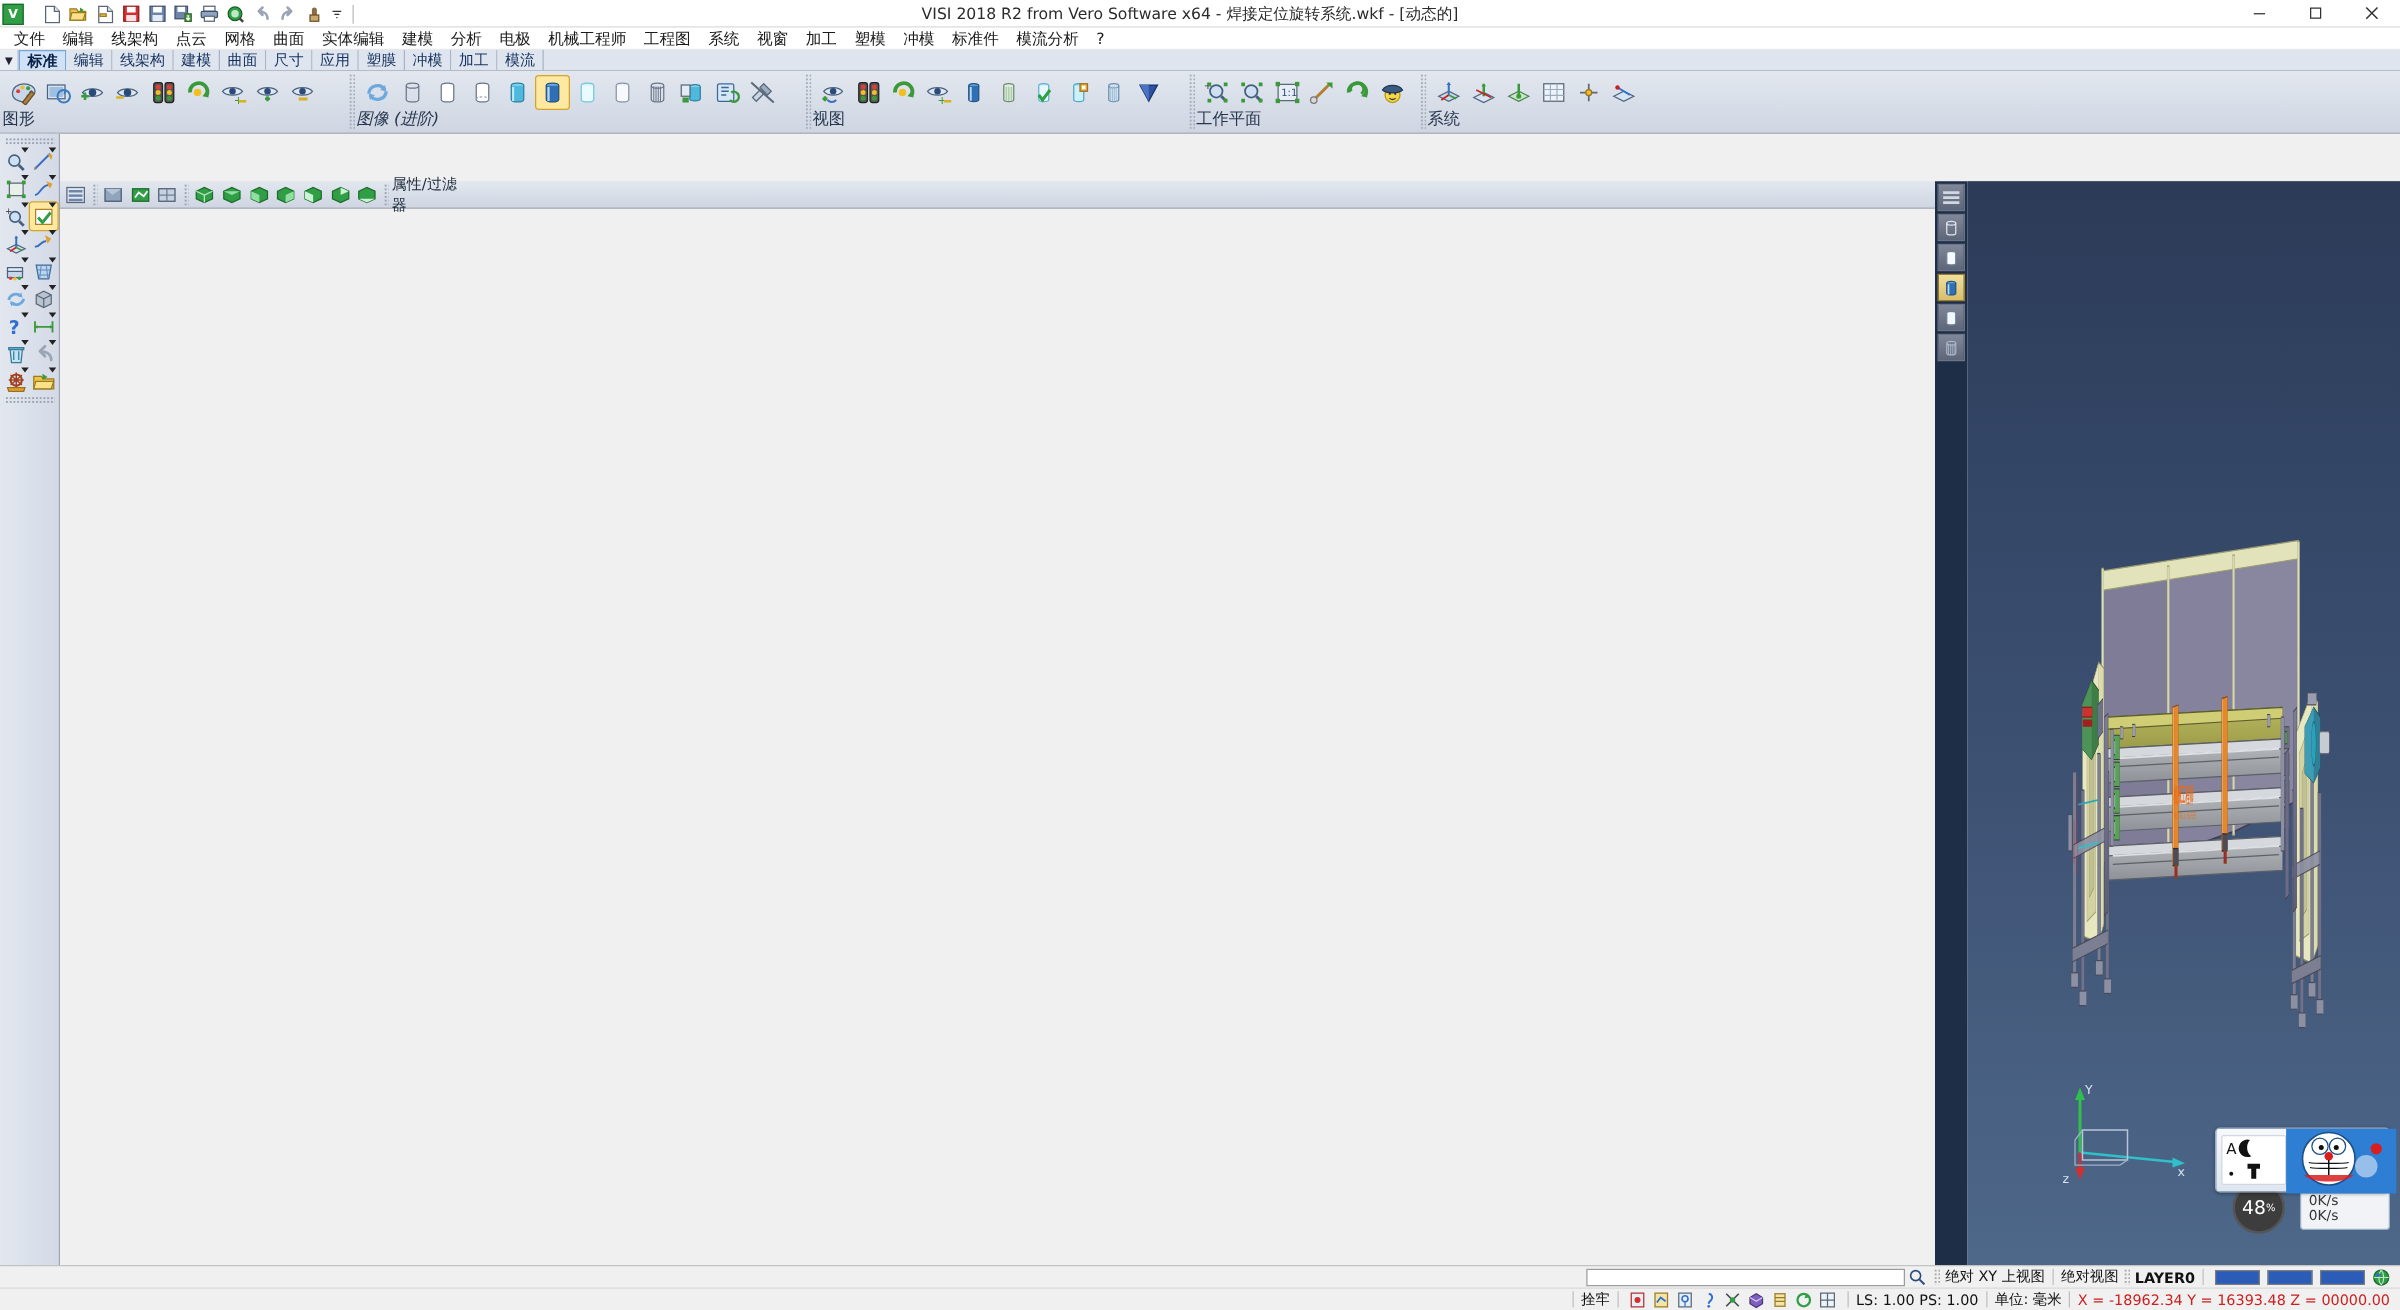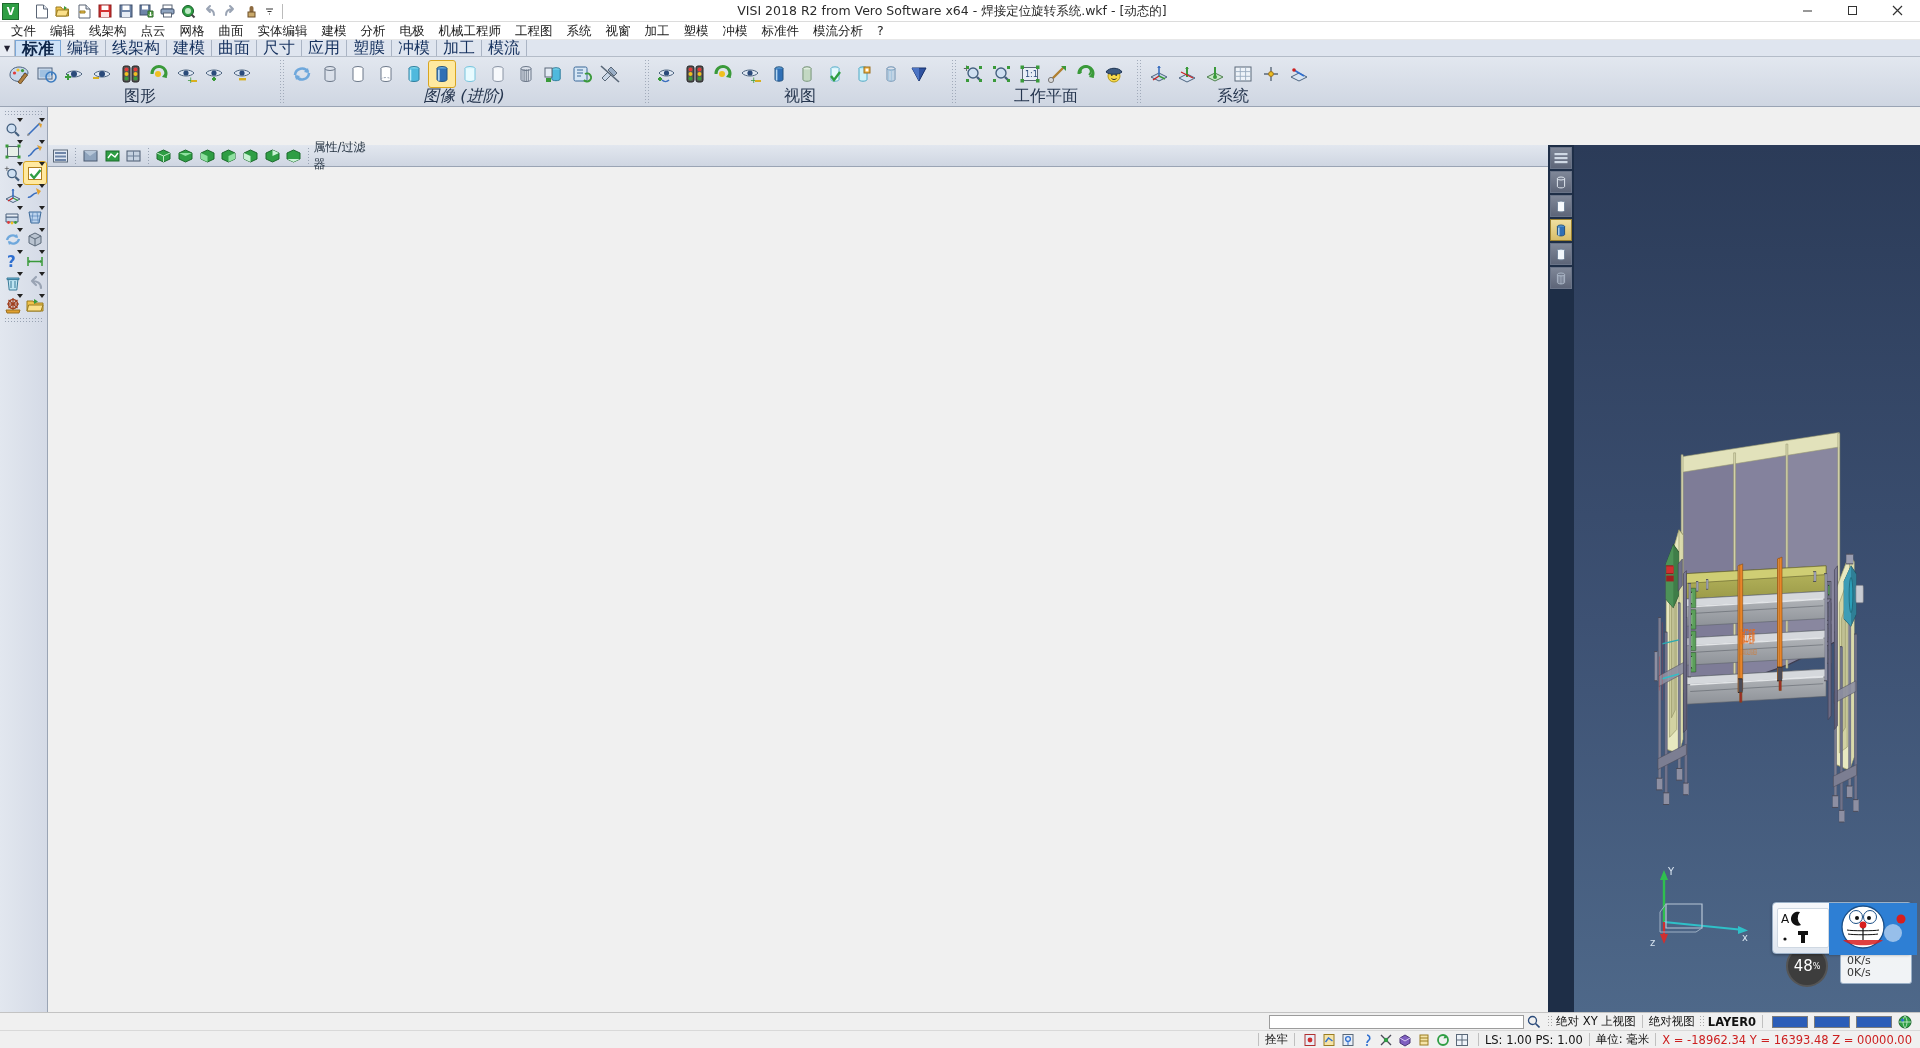--- a/index.html
+++ b/index.html
@@ -44,37 +44,37 @@
   
   .tabrow {
     height: 17px; background: #dfe5ef; display: flex; align-items: stretch;
     flex: 0 0 17px; border-bottom: 1px solid #b4bcc8; padding-left: 0;
   }
   .tab-arrow-box {
     width: 15px; background: #e8ecf3; border-right: 1px solid #b4bcc8;
     display:flex; align-items:center; justify-content:center; color:#223; font-size:8px;
   }
   .tab {
-    padding: 0 6px; font-size: 16px; line-height: 16px; color: #15315e;
+    padding: 0 6px; font-size: 12px; line-height: 16px; color: #15315e;
     border-right: 1px solid #aab4c4; display: flex; align-items: center;
     white-space: nowrap; background: #dfe5ef;
   }
   .tab.active { background: #cfe2f7; font-weight: bold; border-top: 1px solid #7ba7d7;
                 border-left:1px solid #7ba7d7; border-right:1px solid #7ba7d7; color:#0b2246;}
 
   
   .ribbon {
     height: 50px; background: linear-gradient(#e2e7ef, #cfd6e2);
     display: flex; align-items: flex-start; flex: 0 0 50px;
     border-bottom: 1px solid #9aa4b4; position: relative; padding-left: 2px;
   }
   .rgroup { display: flex; flex-direction: column; height: 50px; position: relative; }
   .rgroup-icons { display: flex; align-items: center; height: 32px; padding: 2px 3px 0 3px; }
   .rgroup-label {
-    text-align: center; font-size: 16px; color: #26364f; height: 14px; line-height: 13px;
+    text-align: left; font-size: 13px; color: #26364f; height: 14px; line-height: 13px;
   }
   .gsep {
     width: 5px; height: 44px; margin: 2px 1px 0 1px;
     background-image: radial-gradient(circle, #98a2b2 0.7px, transparent 0.8px);
     background-size: 3px 3px; opacity: .85;
   }
   .ricon {
     width: 26px; height: 26px; margin: 0 1px; border-radius: 2px;
     display: flex; align-items: center; justify-content: center; position: relative;
   }

